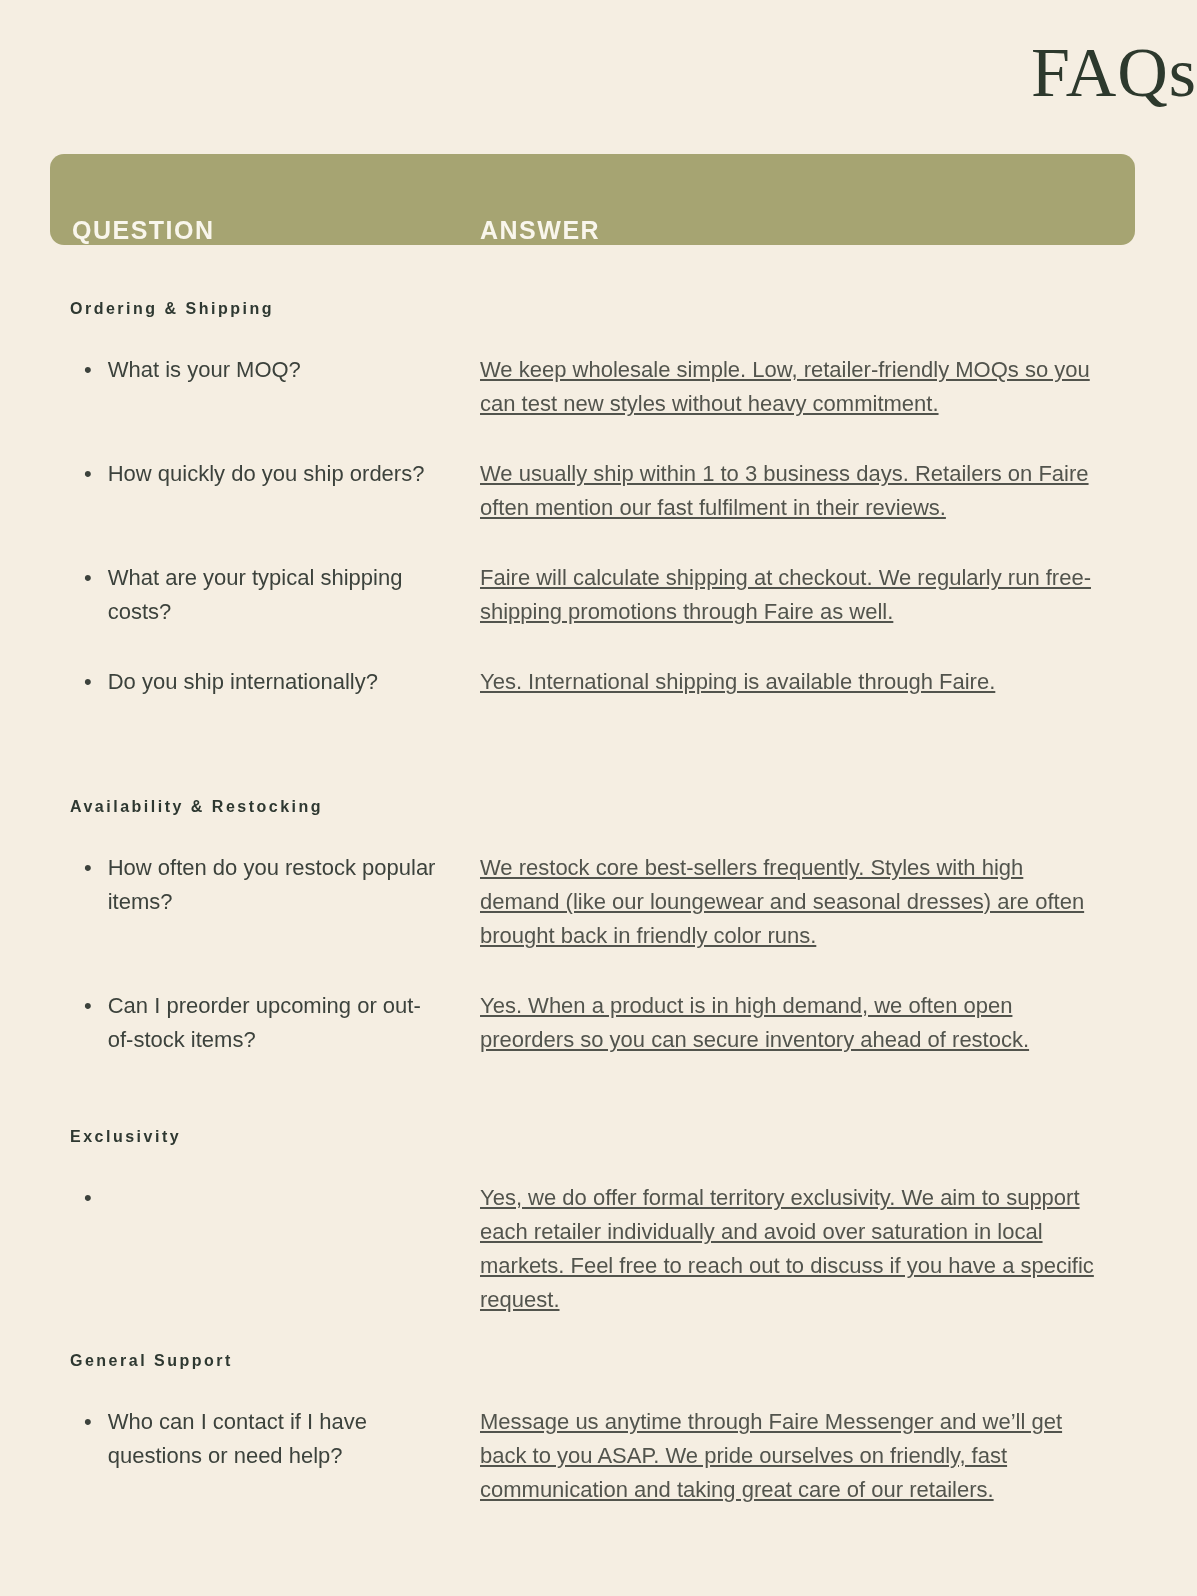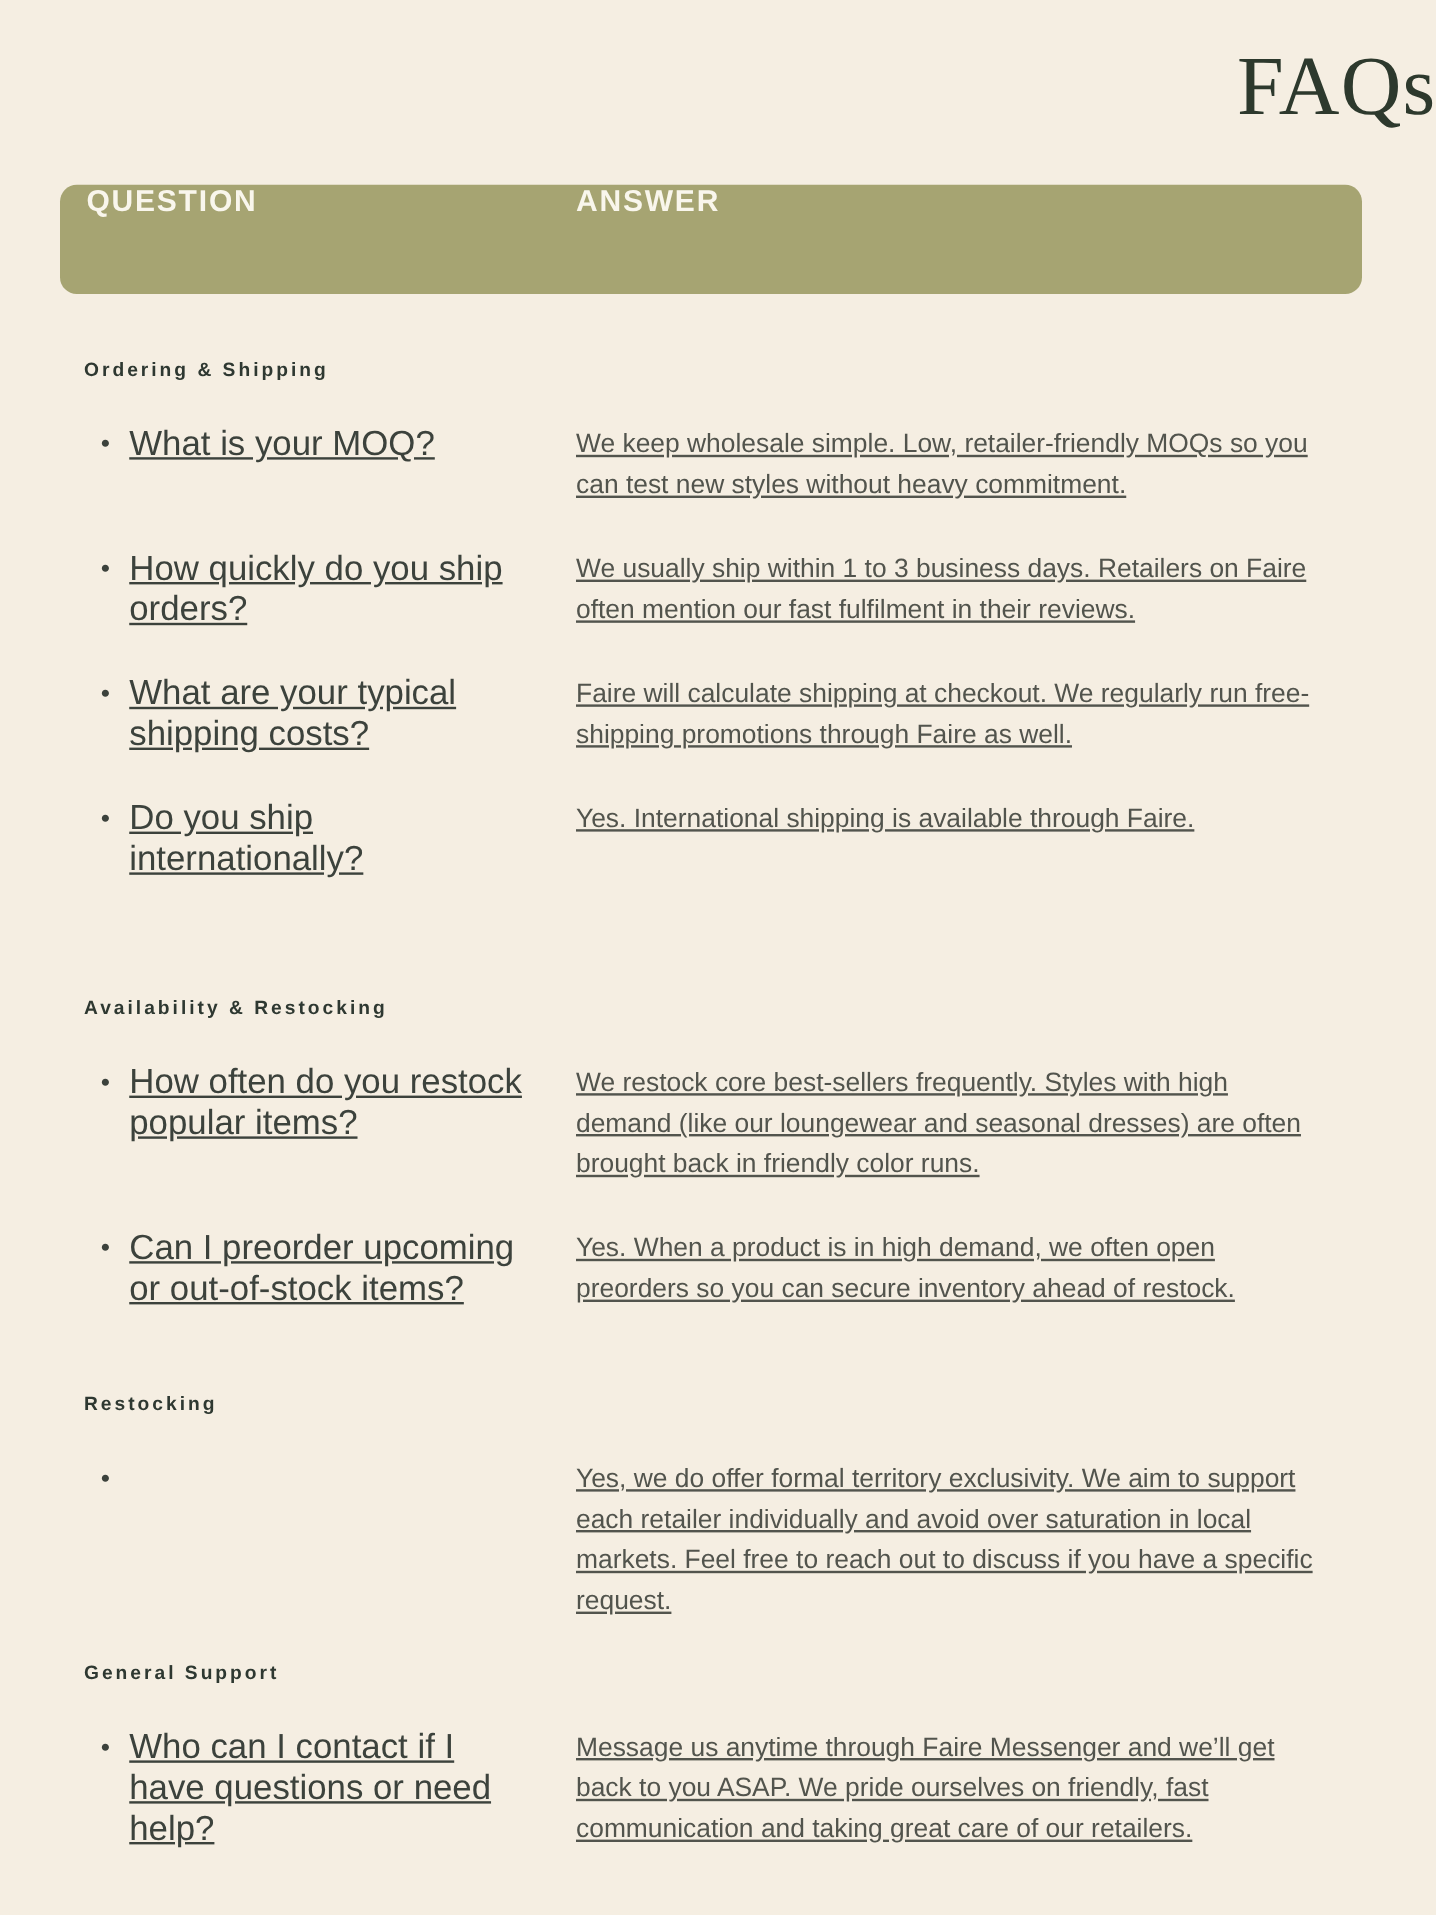--- a/index.html
+++ b/index.html
@@ -27,21 +27,21 @@
     line-height: 86px;
     color: #2d392d;
     letter-spacing: 1px;
   }
   .header-bar {
     margin: 38px 62px 0 50px;
     height: 91px;
     background: #a6a472;
     border-radius: 14px;
     display: flex;
-    align-items: flex-start;
+    align-items: flex-end;
   }
   .header-col {
     color: #f9f6ec;
     font-weight: bold;
     font-size: 25px;
     letter-spacing: 1.5px;
   }
   .header-col.q { margin-left: 22px; width: 408px; }
   .header-col.a { margin-left: 0; }
   .content {
@@ -70,25 +70,24 @@
     padding-left: 14px;
     padding-right: 40px;
   }
   .bullet {
     color: #3c423c;
     font-size: 22px;
     line-height: 34px;
     margin-right: 16px;
   }
   .q-text {
-    font-size: 29px;
+    font-size: 22px;
     line-height: 34px;
     color: #3c423c;
     max-width: 330px;
-    text-decoration: underline;
   }
   .a-cell {
     font-size: 22px;
     line-height: 34px;
     color: #52544d;
     max-width: 625px;
     text-decoration: underline;
   }
 </style>
 </head>
@@ -149,21 +148,21 @@
       <div class="faq-row">
         <div class="q-cell">
           <span class="bullet">•</span>
           <span class="q-text">Can I preorder upcoming or out-of-stock items?</span>
         </div>
         <div class="a-cell">Yes. When a product is in high demand, we often open preorders so you can secure inventory ahead of restock.</div>
       </div>
     </div>
 
     <div class="faq-section s3">
-      <div class="section-heading">Restocking</div>
+      <div class="section-heading">Exclusivity</div>
       <div class="faq-row">
         <div class="q-cell">
           <span class="bullet">•</span>
         </div>
         <div class="a-cell">Yes, we do offer formal territory exclusivity. We aim to support each retailer individually and avoid over saturation in local markets. Feel free to reach out to discuss if you have a specific request.</div>
       </div>
     </div>
 
     <div class="faq-section s4">
       <div class="section-heading">General Support</div>

